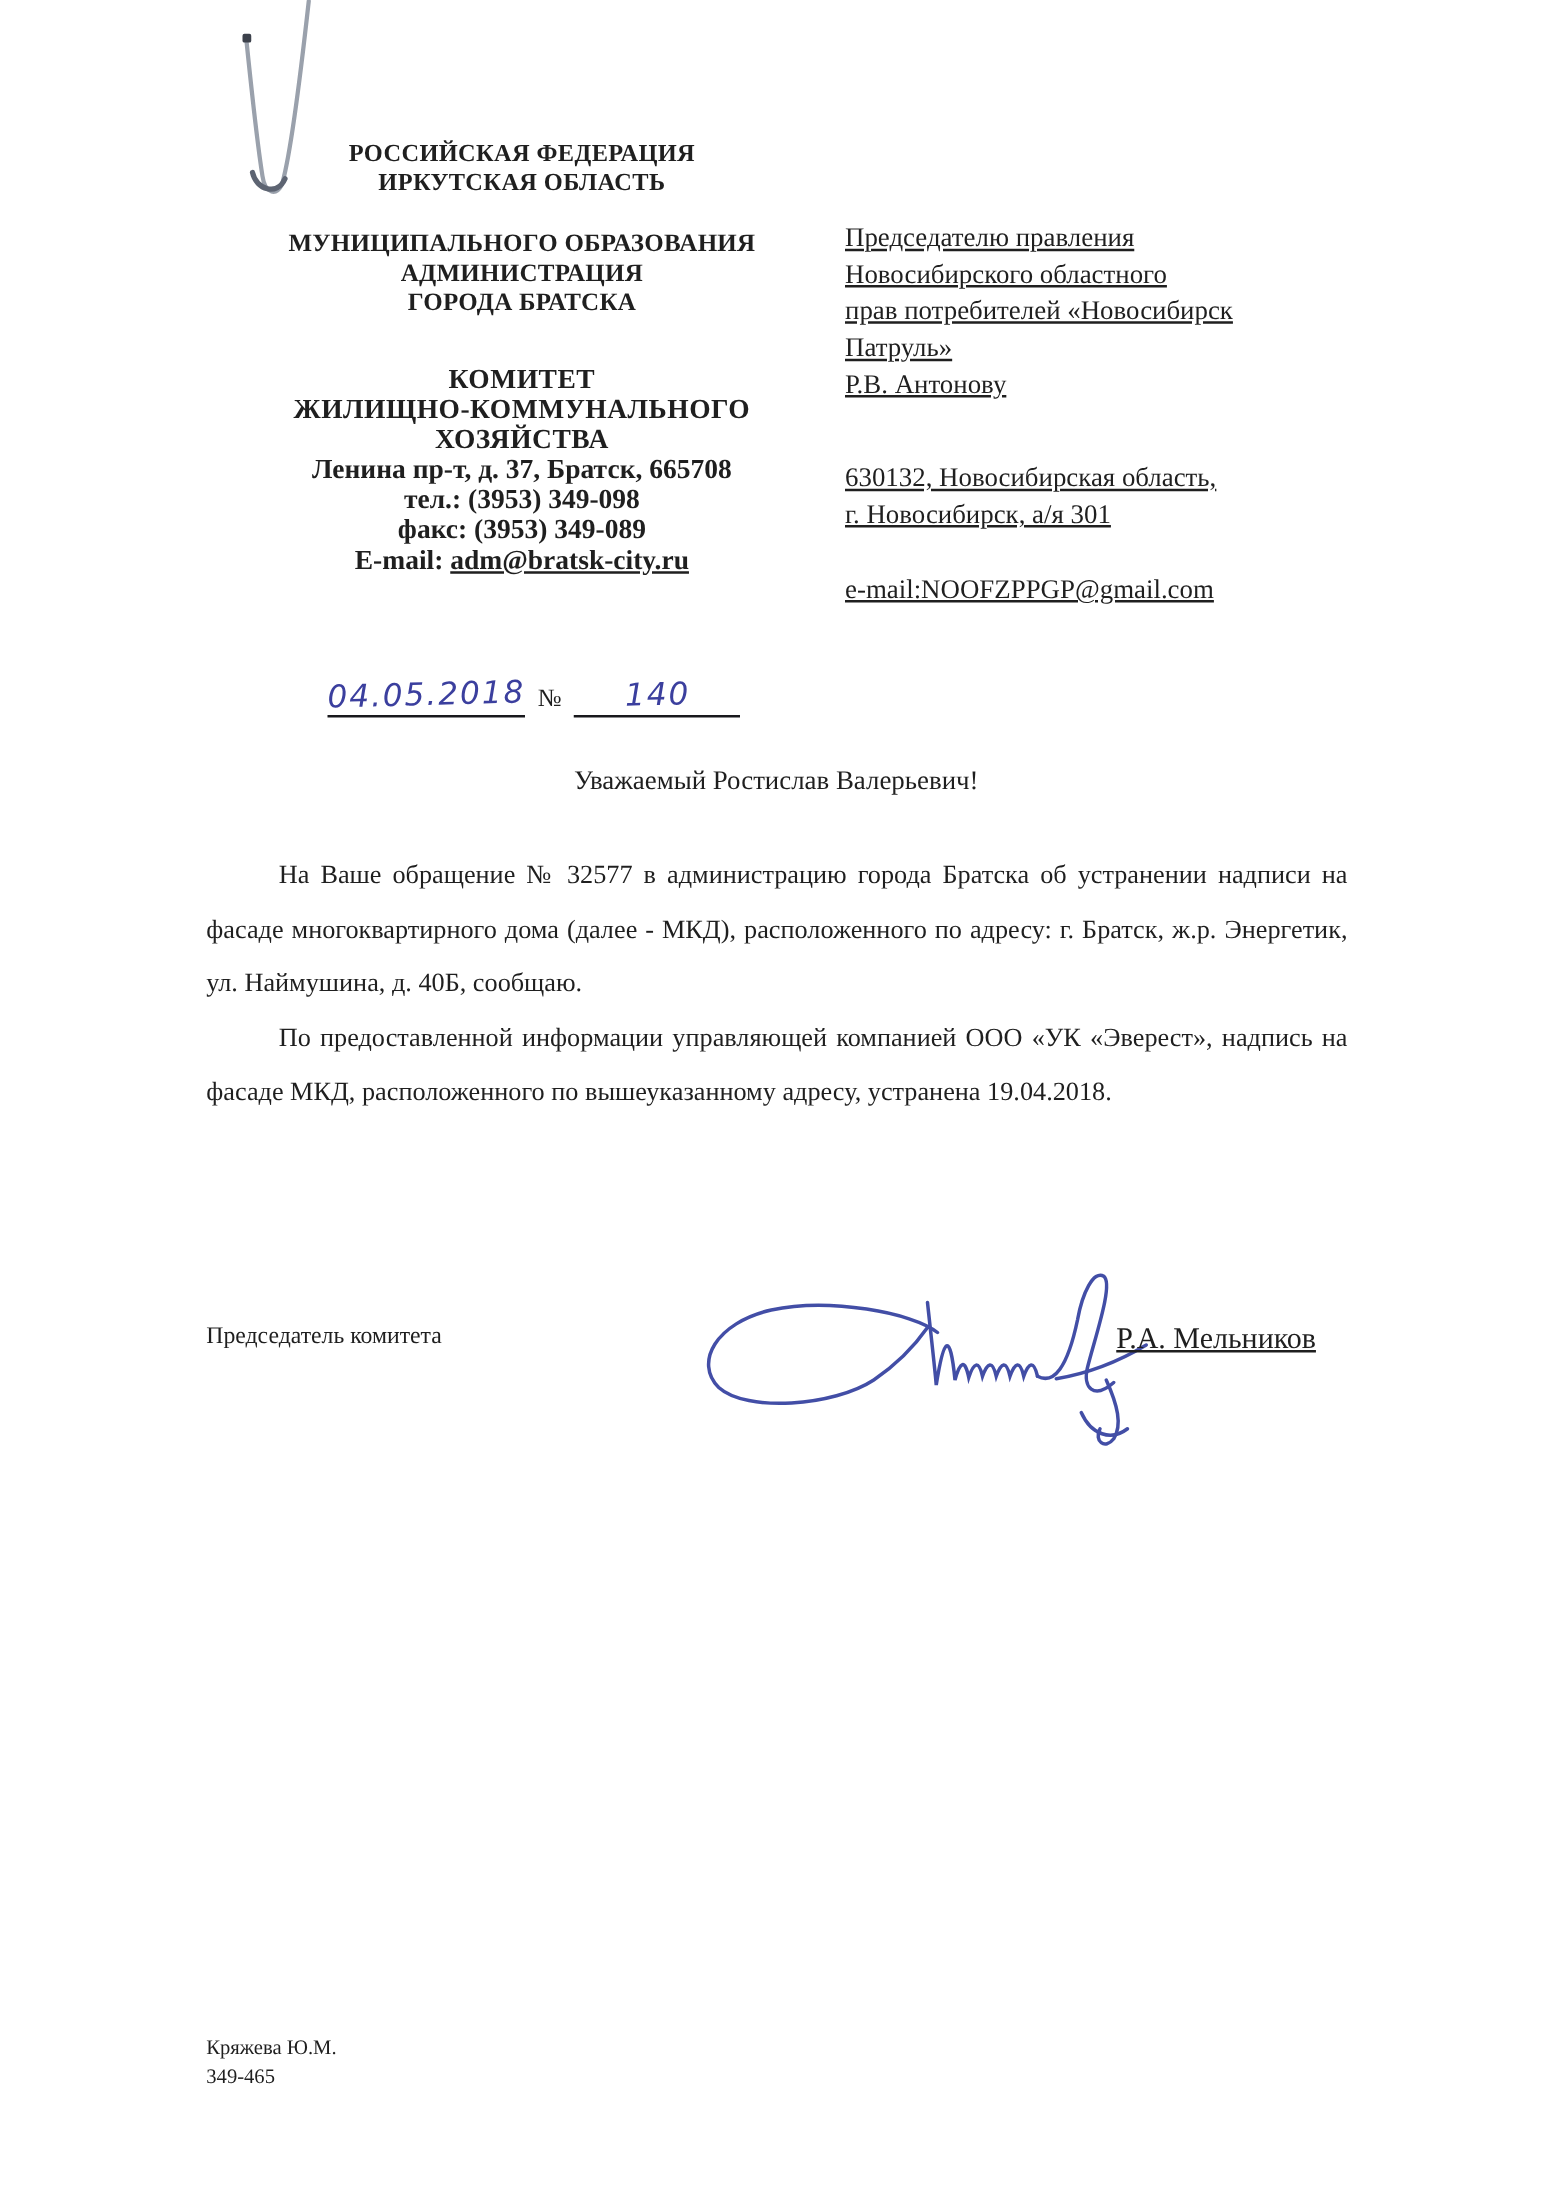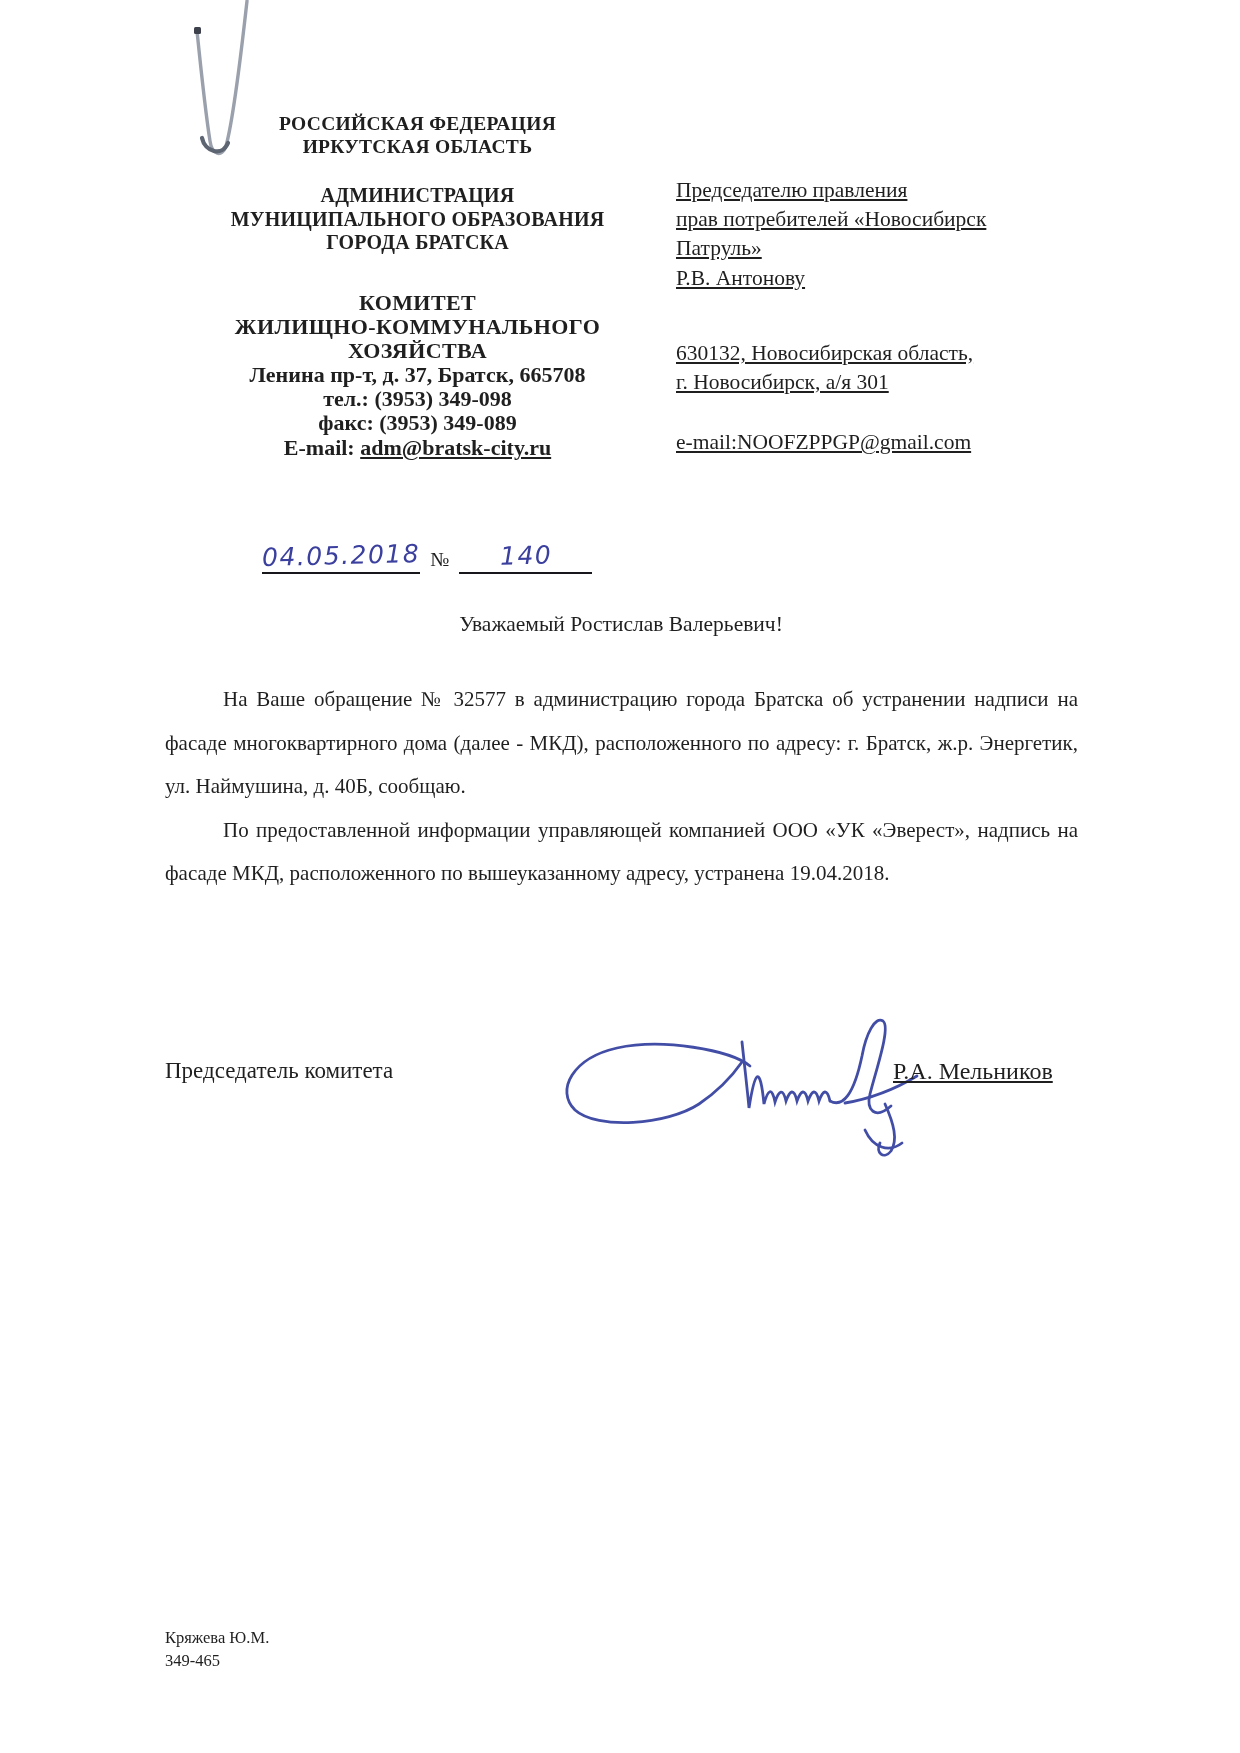--- a/index.html
+++ b/index.html
@@ -60,21 +60,21 @@
     left:165px;top:678px;width:913px;
     font-size:21px;line-height:43.6px;
     text-align:justify;
   }
   .body-text p{
     margin:0;text-indent:58px;
     text-align:justify;
   }
 
   
-  .sig-title{left:165px;top:1058px;font-size:23px;font-family:Liberation Serif, serif;}
+  .sig-title{left:165px;top:1058px;font-size:19px;font-family:Liberation Serif, serif;}
   .sig-name{left:893px;top:1058px;font-size:24px;white-space:nowrap;text-decoration:underline;}
 
   
   .footer{
     left:165px;top:1626px;font-size:16.5px;line-height:23px;
   }
 
   svg{display:block;}
 </style>
 </head>
@@ -85,22 +85,22 @@
   <path d="M62 138 C65 152 82 157 88 143" fill="none" stroke="#5d6472" stroke-width="4.2" stroke-linecap="round"></path>
   <rect x="54" y="27" width="7" height="7" rx="1.5" fill="#3c414b"></rect>
 </svg>
 
 <div class="abs letterhead">
   <div class="lh-block1">
     <div>РОССИЙСКАЯ ФЕДЕРАЦИЯ</div>
     <div>ИРКУТСКАЯ ОБЛАСТЬ</div>
   </div>
   <div class="lh-block2">
+    <div>МУНИЦИПАЛЬНОГО ОБРАЗОВАНИЯ</div>
     <div>АДМИНИСТРАЦИЯ</div>
-    <div>МУНИЦИПАЛЬНОГО ОБРАЗОВАНИЯ</div>
     <div>ГОРОДА БРАТСКА</div>
   </div>
   <div class="lh-block3">
     <div>КОМИТЕТ</div>
     <div>ЖИЛИЩНО-КОММУНАЛЬНОГО</div>
     <div>ХОЗЯЙСТВА</div>
   </div>
   <div class="lh-contacts">
     <div>Ленина пр-т, д. 37, Братск, 665708</div>
     <div>тел.: (3953) 349-098</div>
@@ -111,20 +111,21 @@
 
 <div class="abs date-row">
   <span class="underline-slot slot-date"><span class="hand">04.05.2018</span></span>
   <span class="no-sign">№</span>
   <span class="underline-slot slot-num"><span class="hand">140</span></span>
 </div>
 
 <div class="abs recipient">
   <div>
     <div>Председателю правления</div>
+    <div>Новосибирского областного</div>
     <div>прав потребителей «Новосибирск</div>
     <div>Патруль»</div>
     <div>Р.В. Антонову</div>
   </div>
   <div class="recipient-address">
     <div>630132, Новосибирская область,</div>
     <div>г. Новосибирск, а/я 301</div>
   </div>
   <div class="recipient-email">e-mail:NOOFZPPGP@gmail.com</div>
 </div>

